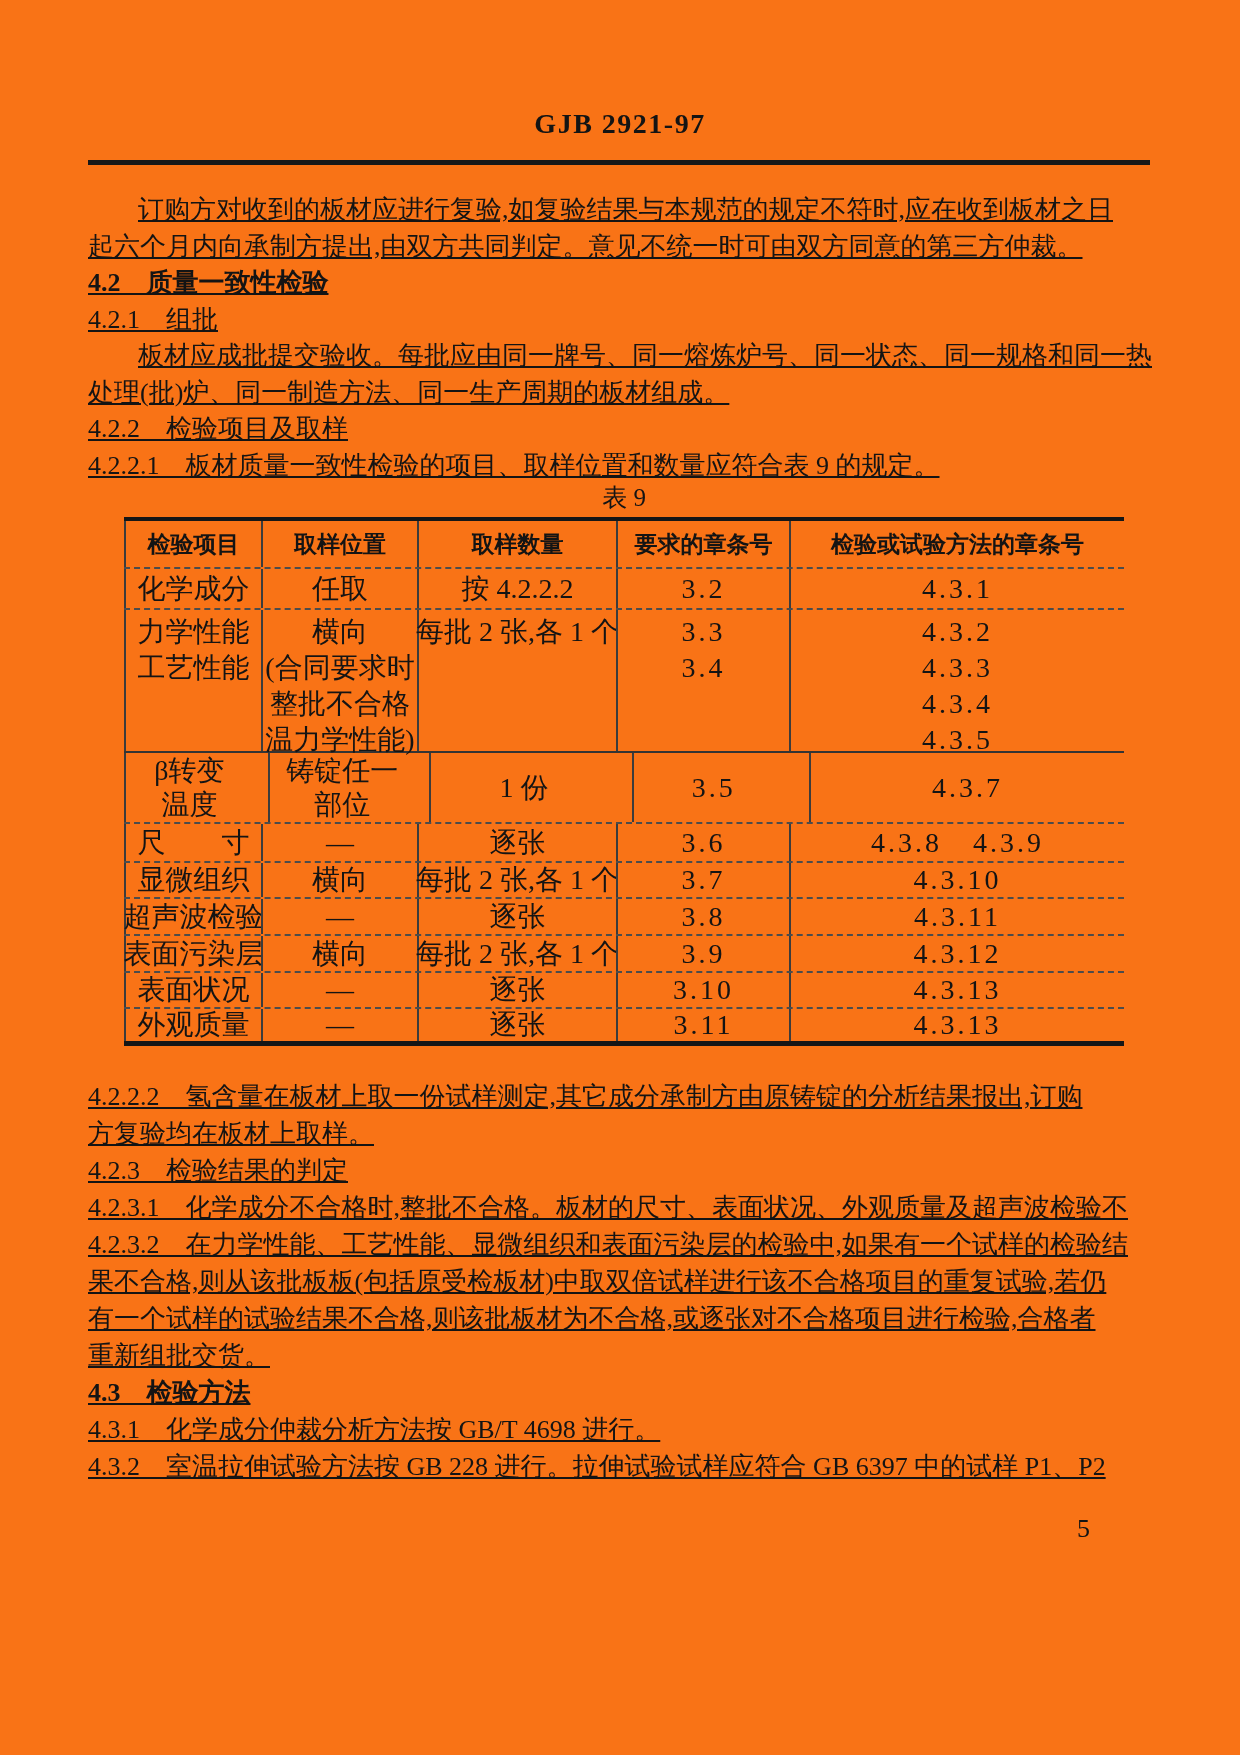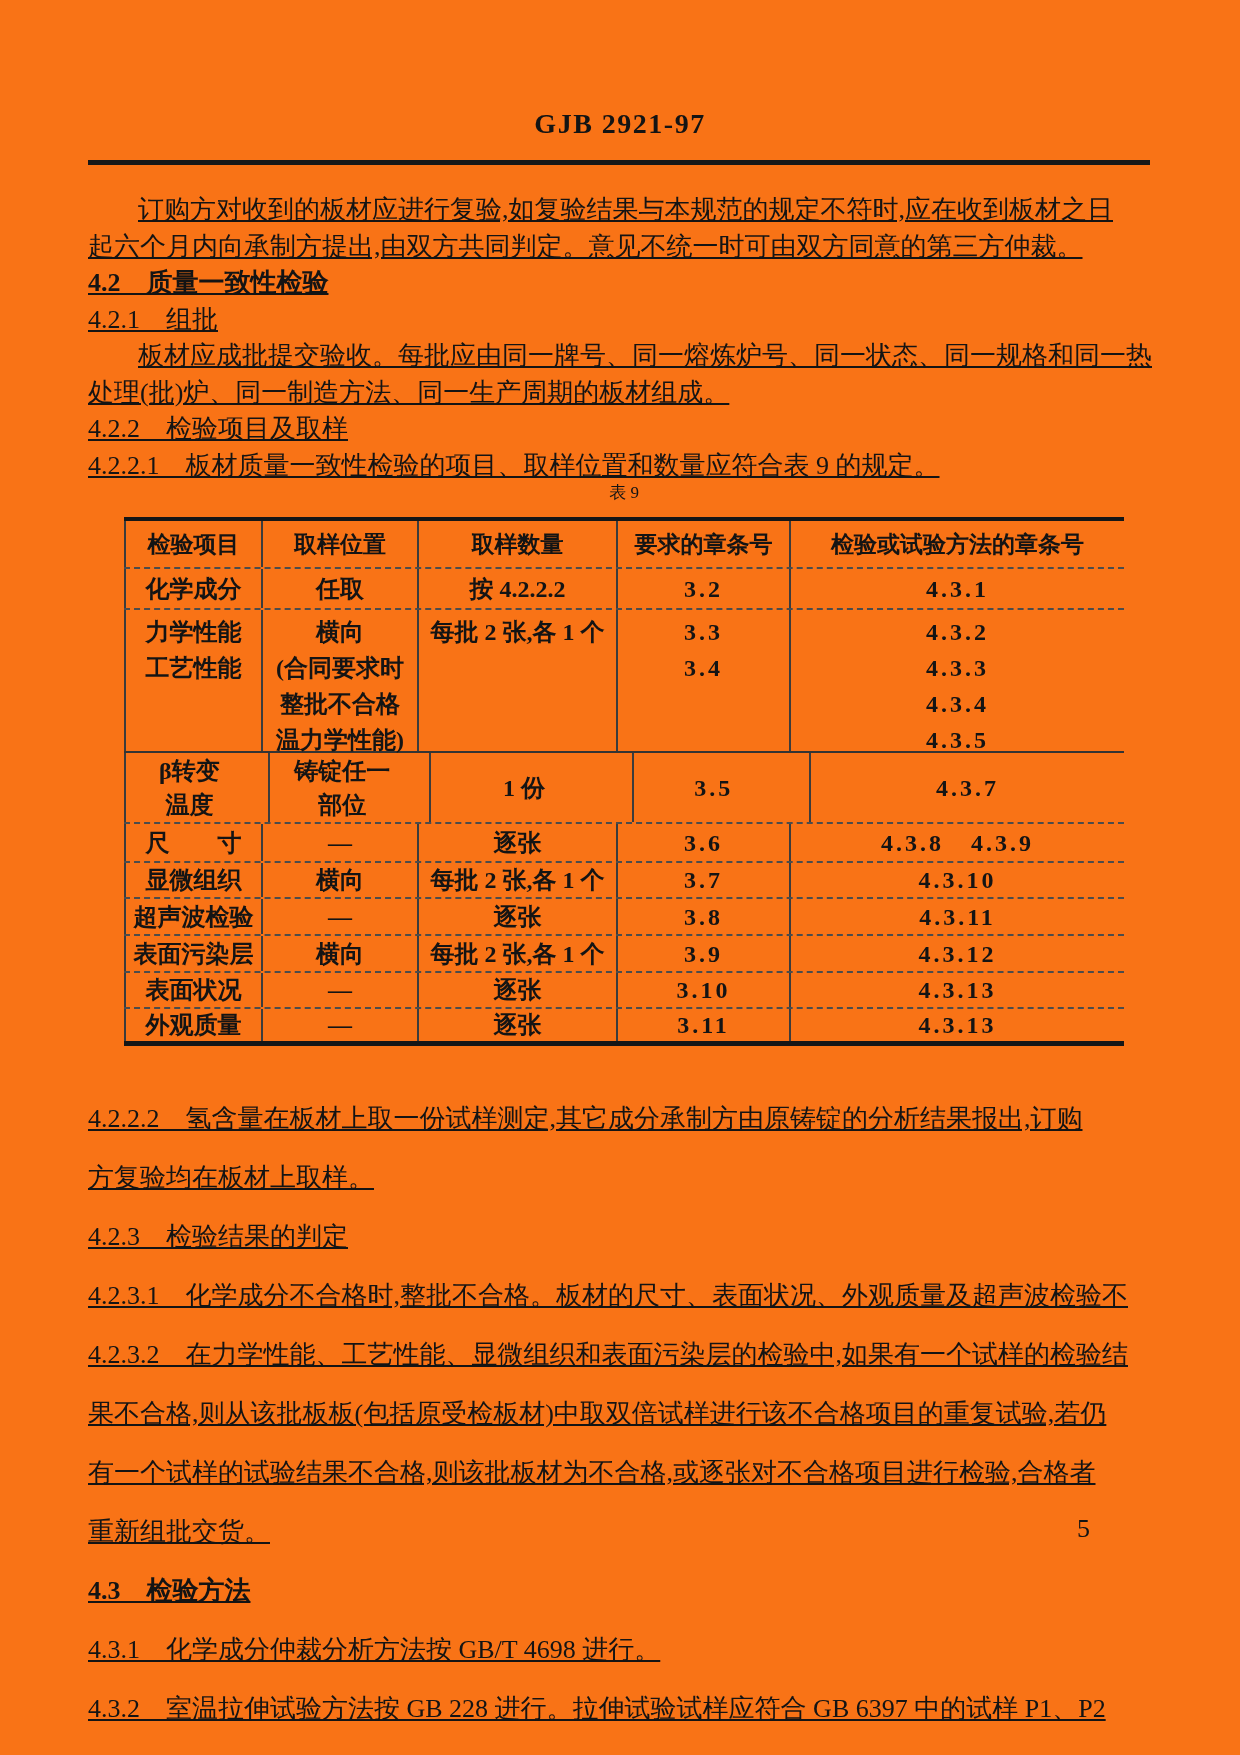--- a/index.html
+++ b/index.html
@@ -5,31 +5,31 @@
   html,body{margin:0;padding:0;background:#e8e8e6;}
   .page{position:relative;width:1240px;height:1755px;margin:0 auto;background:#f97316;
         font-family:"Liberation Serif","DejaVu Serif",serif;color:#141414;overflow:hidden;}
   .docno{position:absolute;top:108px;left:0;width:100%;text-align:center;
          font-size:28px;font-weight:bold;letter-spacing:1.5px;}
   .rule{position:absolute;top:160px;left:88px;width:1062px;height:5px;background:#181818;}
   .blk{position:absolute;left:88px;width:1068px;}
   .blk-top{top:192px;}
   .blk-bottom{top:1078px;}
   .ln{white-space:pre;font-size:26px;line-height:36.5px;height:36.5px;text-decoration:underline;}
-  .blk-bottom .ln{line-height:37px;height:37px;margin-top:22px;}
+  .blk-bottom .ln{line-height:37px;height:37px;}
   .indent{padding-left:50px;}
   .hd{font-weight:700;}
-  .caption{position:absolute;top:481px;left:124px;width:1000px;text-align:center;font-size:17px;}
+  .caption{position:absolute;top:481px;left:124px;width:1000px;text-align:center;font-size:25px;}
   .tbl{position:absolute;top:517px;left:124px;width:1000px;box-sizing:border-box;
        border-top:4px solid #161616;border-bottom:5px solid #161616;}
   .trow{display:flex;box-sizing:border-box;border-top:2px dashed #4c4c4c;}
   .trow-first{border-top:none;}
   .trow-solid{border-top:2px solid #343434;gap:15px;}
   .tc{box-sizing:border-box;border-left:2px solid #3c3c3c;display:flex;flex-direction:column;
-      align-items:center;justify-content:center;font-size:24px;text-align:center;font-weight:bold;}
+      align-items:center;justify-content:center;font-size:28px;text-align:center;}
   .c1{width:137px}.c2{width:156px}.c3{width:199px}.c4{width:173px}.c5{width:335px}
   .hrow .tc{font-size:23px;font-weight:600;}
   .num{letter-spacing:3px;}
   .h46{height:46px}.h41{height:41px}.h143{height:143px}.h71{height:71px}
   .h39{height:39px}.h36{height:36px}.h37{height:37px}.h34{height:34px}
   .top-align .tc{justify-content:flex-start;padding-top:4px;}
   .cl{line-height:36px;height:36px;white-space:pre;}
   .r3 .c1 .cl,.r3 .c2 .cl{line-height:34px;height:34px;}
   .pageno{position:absolute;top:1512px;right:150px;font-size:26px;line-height:34px;}
 </style>

